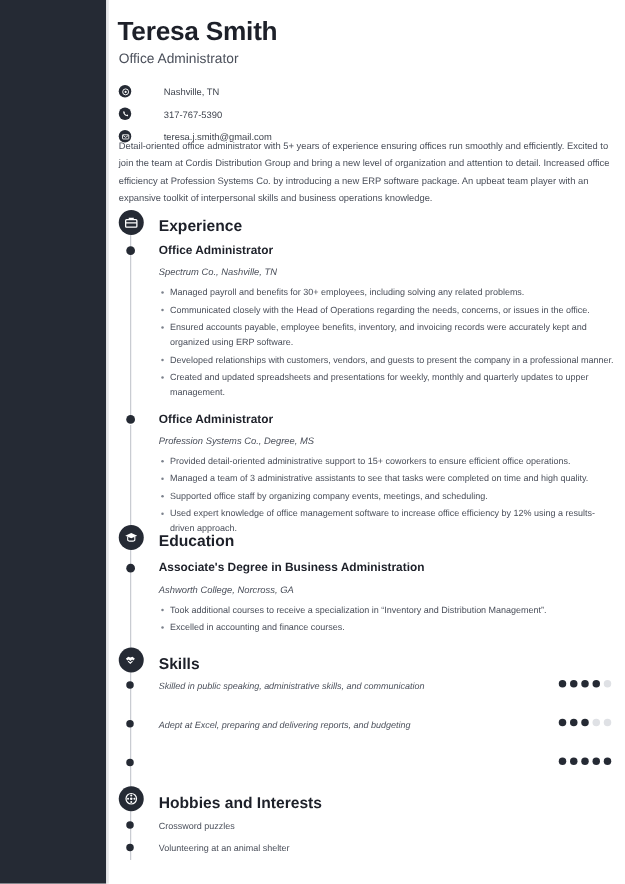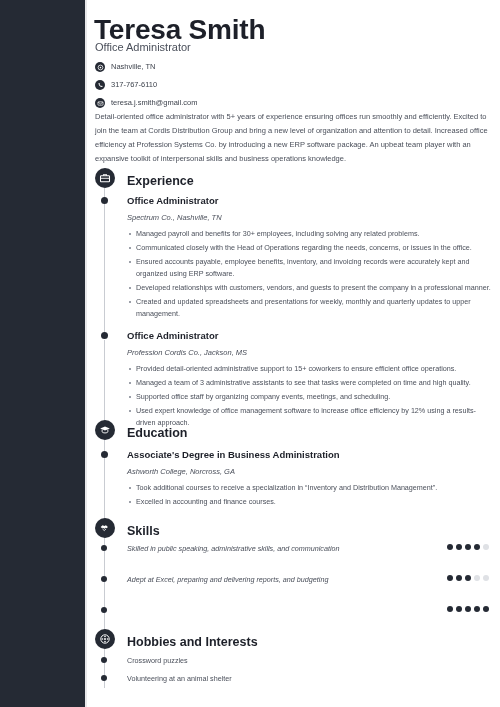--- a/index.html
+++ b/index.html
@@ -45,35 +45,35 @@
   
   .rail {
     position: absolute;
     left: 17px;
     width: 1px;
     background: #c9ccd2;
   }
   
   .name {
     position: absolute; left: 7px; top: 14px;
-    font-size: 28px; font-weight: bold;
+    font-size: 21px; font-weight: bold;
     color: #1d2029;
     letter-spacing: -0.2px;
   }
   .job-title {
     position: absolute; left: 8px; top: 41px;
     font-size: 11px; color: #4a4f5a;
   }
   .contact-list {
     position: absolute; left: 8px; top: 62px;
     width: 300px;
   }
   .contact-row {
-    display: flex; align-items: flex-start;
-    height: 16px; margin-bottom: 2px;
+    display: flex; align-items: flex-end;
+    height: 16px; margin-bottom: 2px; gap: 20px;
   }
   .cicon {
     width: 10px; height: 10px;
     border-radius: 50%;
     background: #252a34;
     margin-right: 6px;
     flex: 0 0 auto;
     position: relative;
   }
   .cicon svg { position: absolute; left: 1.5px; top: 1.5px; }
@@ -206,21 +206,21 @@
             </svg>
         </span>
         <span class="contact-text">Nashville, TN</span>
       </div>
       <div class="contact-row">
         <span class="cicon">
           <svg width="7" height="7" viewBox="0 0 10 10">
               <path d="M2.2 2.1c0-.4.4-.7.8-.5l.9.4c.3.2.4.5.2.8l-.4.6c.5 1 1.3 1.8 2.3 2.3l.6-.4c.3-.2.6-.1.8.2l.4.9c.2.4-.1.8-.5.8C4.6 7.2 2.2 4.8 2.2 2.1z" fill="#fff"></path>
             </svg>
         </span>
-        <span class="contact-text">317-767-6110</span>
+        <span class="contact-text">317-767-5390</span>
       </div>
       <div class="contact-row">
         <span class="cicon">
           <svg width="7" height="7" viewBox="0 0 10 10">
               <rect x="1.4" y="2.6" width="7.2" height="4.8" rx="0.6" fill="none" stroke="#fff" stroke-width="1"></rect>
               <path d="M1.6 3.1L5 5.6l3.4-2.5" fill="none" stroke="#fff" stroke-width="1"></path>
             </svg>
         </span>
         <span class="contact-text">teresa.j.smith@gmail.com</span>
       </div>
@@ -251,21 +251,21 @@
           <li>Developed relationships with customers, vendors, and guests to present the company in a professional manner.</li>
           <li>Created and updated spreadsheets and presentations for weekly, monthly and quarterly updates to upper management.</li>
         </ul>
       </div>
     </div>
 
     <div class="entry" style="top:329px">
       <span class="entry-dot"></span>
       <div class="entry-body">
         <div class="entry-title">Office Administrator</div>
-        <div class="entry-sub">Profession Cordis Co., Jackson, MS</div>
+        <div class="entry-sub">Profession Systems Co., Degree, MS</div>
         <ul class="bullets">
           <li>Provided detail-oriented administrative support to 15+ coworkers to ensure efficient office operations.</li>
           <li>Managed a team of 3 administrative assistants to see that tasks were completed on time and high quality.</li>
           <li>Supported office staff by organizing company events, meetings, and scheduling.</li>
           <li>Used expert knowledge of office management software to increase office efficiency by 12% using a results-driven approach.</li>
         </ul>
       </div>
     </div>
 
     <div class="section-head" style="top:420px">

